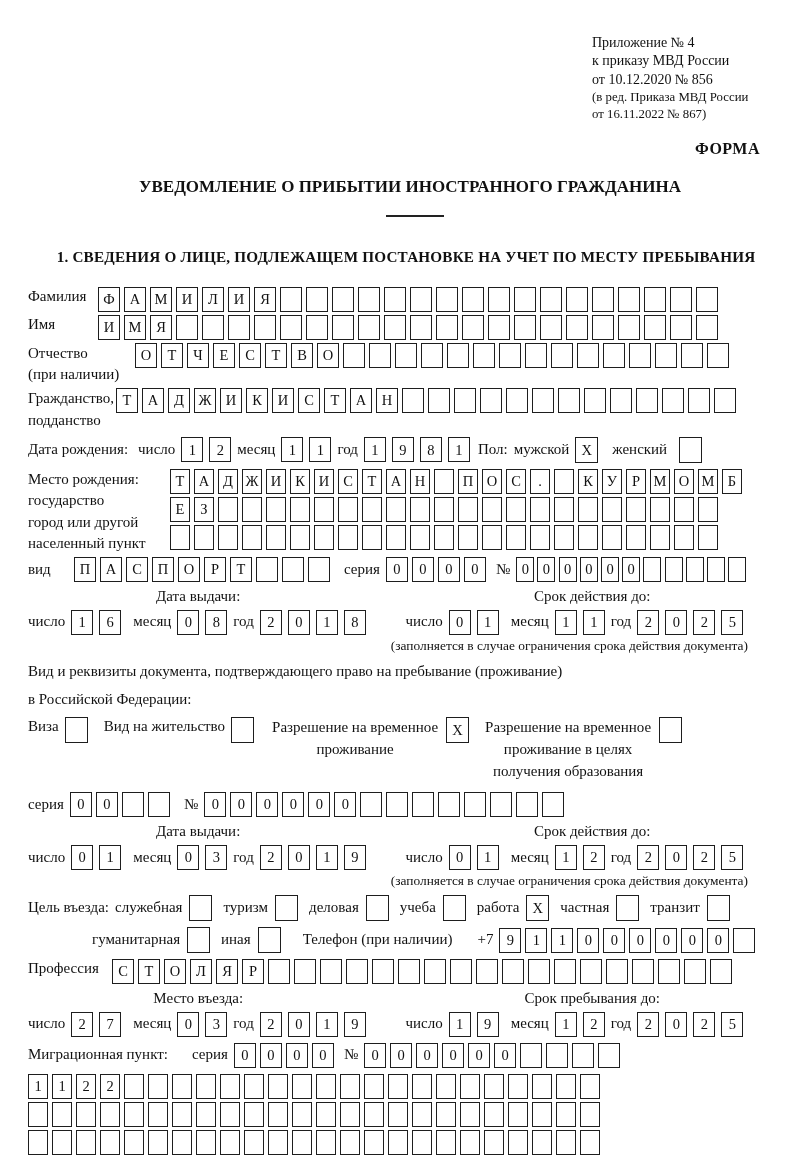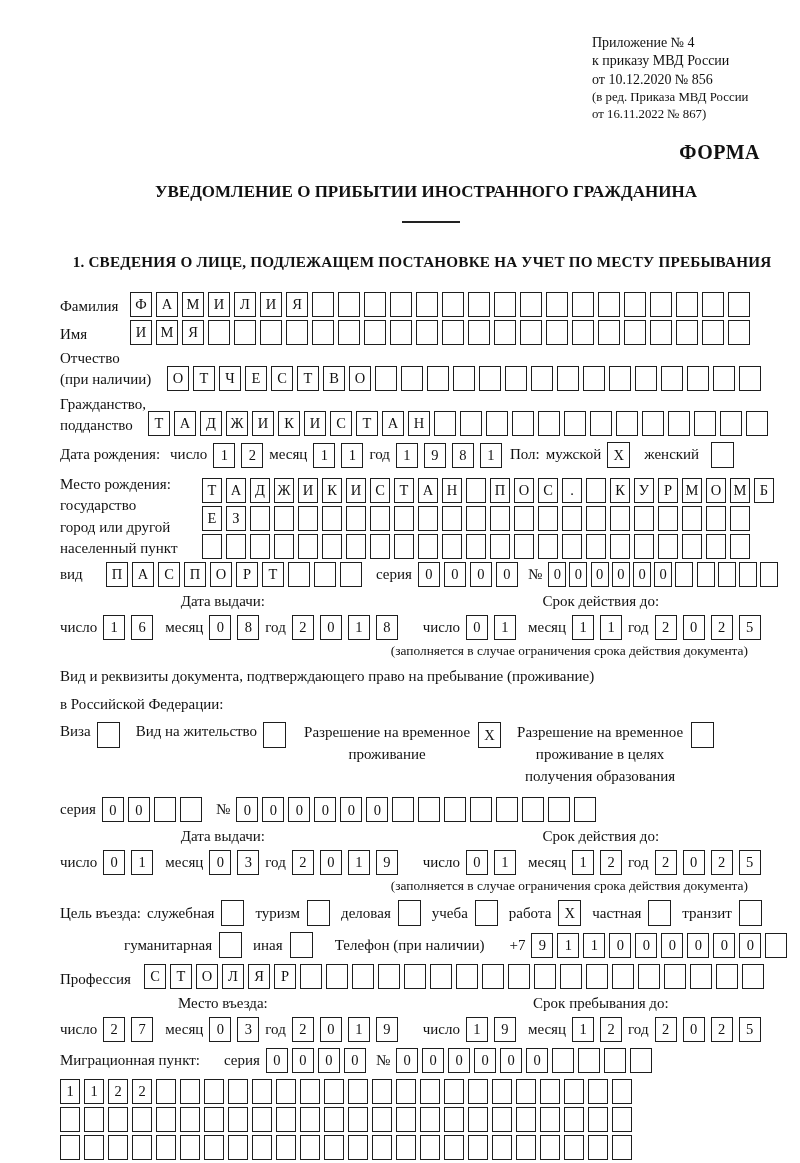--- a/index.html
+++ b/index.html
@@ -1,31 +1,31 @@
 <!DOCTYPE html>
 <html><head>
 <meta charset="utf-8">
 <style>
   html,body{margin:0;padding:0;background:#fff;}
   .page{
     width:800px;height:1163px;box-sizing:border-box;
-    padding:34px 8px 0 60px;
+    padding:34px 8px 0 28px;
     background:#fff;color:#111;
     font-family:"Liberation Serif","DejaVu Serif",serif;
     font-size:15px;line-height:1.3;overflow:hidden;
   }
   
   .hdr{margin-left:auto;width:200px;font-size:14px;line-height:1.32;}
   .hdr .rev{font-size:12.8px;}
-  .forma{text-align:right;padding-right:32px;font-weight:bold;font-size:20px;margin-top:16px;letter-spacing:.5px;}
+  .forma{text-align:right;padding-right:32px;font-weight:bold;font-size:16px;margin-top:16px;letter-spacing:.5px;}
   .title{text-align:center;font-weight:bold;font-size:17px;margin-top:14px;line-height:1.5;}
   .tundl{display:inline-block;width:58px;border-bottom:2.2px solid #222;margin-left:10px;}
   .sec1{font-weight:bold;font-size:15.2px;text-align:center;margin:22px 0 20px -8px;letter-spacing:.2px;}
   
-  .frow{display:flex;align-items:flex-end;margin-bottom:3px;}
+  .frow{display:flex;align-items:flex-start;margin-bottom:3px;}
   .mt6{margin-top:6px;}
   .lbl{flex:none;}
   .w70{width:70px;} .w107{width:107px;} .w88{width:88px;} .w142{width:142px;} .w46{width:46px;} .w84{width:84px;}
   .cells{display:flex;flex:none;}
   .cell{
     width:22px;height:25px;flex:none;box-sizing:border-box;
     border:1.6px solid #1e1e1e;margin-right:4px;
     display:flex;align-items:center;justify-content:center;
     font-size:14.5px;background:#fff;
   }

